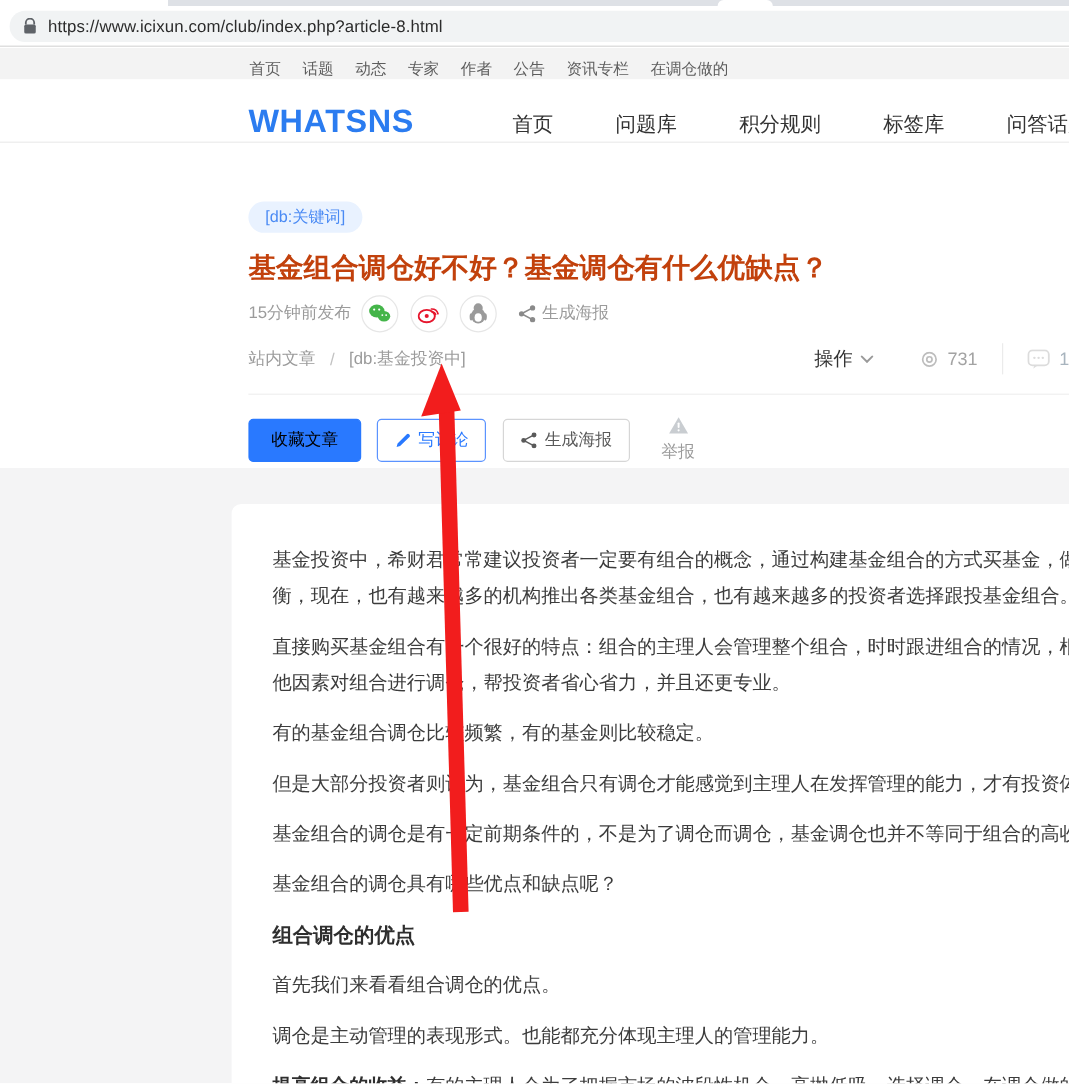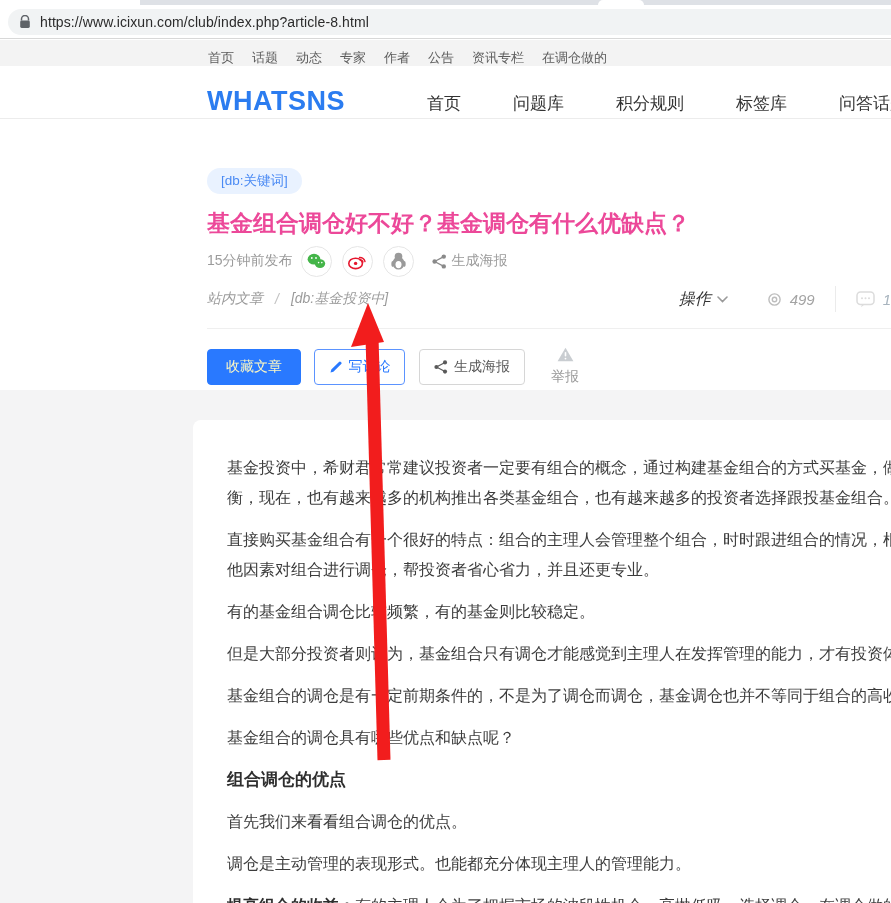--- a/index.html
+++ b/index.html
@@ -25,36 +25,36 @@
   .logo { position:absolute; left:207px; top:20px; font-size:27px; font-weight:800; color:#2b7cf0; letter-spacing:0.5px; }
   .main-nav { position:absolute; left:427px; top:26px; display:flex; gap:52px; white-space:nowrap; }
   .main-nav .nlink { font-size:17px; color:#333; cursor:pointer; }
 
   
   .page-bg { position:absolute; left:0; top:390px; width:891px; height:513px; background:#f4f4f5; }
 
   
   .article-header { position:absolute; left:0; top:151px; width:891px; height:239px; background:#fff; }
   .tag-pill { position:absolute; left:207px; top:17px; height:26px; padding:0 14px; background:#e9f2ff; color:#4a8af4; font-size:13.5px; border-radius:13px; display:flex; align-items:center; }
-  .article-title { position:absolute; left:207px; top:57px; font-size:23px; font-weight:bold; color:#ec4899; white-space:nowrap; }
+  .article-title { position:absolute; left:207px; top:57px; font-size:23px; font-weight:bold; color:#c2410c; white-space:nowrap; }
   .meta-row { position:absolute; left:207px; top:93px; height:34px; display:flex; align-items:center; }
   .meta-time { font-size:14px; color:#9b9b9b; margin-right:8px; }
   .icon-circle { width:31px; height:31px; border:1px solid #e6e6e6; border-radius:50%; display:flex; align-items:center; justify-content:center; margin-right:10px; cursor:pointer; background:#fff; }
   .poster-link { display:flex; align-items:center; gap:5px; color:#9b9b9b; font-size:14px; margin-left:8px; cursor:pointer; }
-  .crumb-row { position:absolute; left:207px; top:136px; width:684px; height:24px; display:flex; align-items:center; font-size:14px; color:#9b9b9b;font-style:italic; }
+  .crumb-row { position:absolute; left:207px; top:136px; width:684px; height:24px; display:flex; align-items:center; font-size:14px; color:#9b9b9b; }
   .crumb-sep { margin:0 12px; color:#c2c2c2; }
   .crumb-right { position:absolute; right:0; top:0; height:24px; display:flex; align-items:center; }
   .op-menu { display:flex; align-items:center; gap:6px; font-size:16px; color:#333; cursor:pointer; }
   .views { display:flex; align-items:center; gap:7px; margin-left:38px; color:#a3a3a3; font-size:15px; }
   .v-divider { width:1px; height:26px; background:#ebebeb; margin:0 20px; }
   .comments { display:flex; align-items:center; gap:8px; color:#a8b4be; font-size:15px; }
   .hdr-divider { position:absolute; left:207px; top:177px; width:684px; height:1px; background:#efefef; }
   .btn-row { position:absolute; left:207px; top:196px; display:flex; align-items:center; }
   .btn { height:36px; border-radius:4px; font-size:14px; display:flex; align-items:center; justify-content:center; gap:6px; cursor:pointer; }
-  .btn-primary { width:94px; background:#2979ff; color:#fef9c3; border:1px solid #2979ff; }
+  .btn-primary { width:94px; background:#2979ff; color:#000000; border:1px solid #2979ff; }
   .btn-outline-blue { width:91px; background:#fff; color:#2979ff; border:1px solid #5b93ff; margin-left:13px; }
   .btn-outline-gray { width:106px; background:#fff; color:#595959; border:1px solid #d6d6d6; margin-left:14px; }
   .report-link { display:flex; align-items:center; gap:6px; color:#9b9b9b; font-size:14px; margin-left:26px; cursor:pointer;flex-direction:column; }
 
   
   .article-card { position:absolute; left:193px; top:420px; width:900px; height:483px; background:#fff; border-radius:8px 0 0 0; padding:33px 0 0 34px; }
   .para { margin-bottom:12px; }
   .line { white-space:nowrap; font-size:16px; line-height:30px; color:#3c3c3c; }
   .para-h .line { font-weight:bold; font-size:17px; color:#2e2e2e; }
   .bold-lead { font-weight:bold; color:#2e2e2e; }
@@ -176,21 +176,21 @@
               </svg>
           </span>
         </span>
         <span class="views">
           <span>
             <svg width="17" height="13" viewBox="0 0 17 13">
                 <circle cx="8.5" cy="6.5" r="5.6" fill="none" stroke="#bdbdbd" stroke-width="1.4"></circle>
                 <circle cx="8.5" cy="6.5" r="2.2" fill="none" stroke="#bdbdbd" stroke-width="1.4"></circle>
               </svg>
           </span>
-          <span>499</span>
+          <span>731</span>
         </span>
         <span class="v-divider"></span>
         <span class="comments">
           <span>
             <svg width="19" height="17" viewBox="0 0 19 17">
                 <rect x="1" y="1" width="17" height="12.5" rx="3.5" fill="none" stroke="#dcdcdc" stroke-width="1.5"></rect>
                 <path d="M6 13.5 5 16.2 8.6 13.5z" fill="#dcdcdc"></path>
                 <circle cx="6" cy="7.2" r="1" fill="#dcdcdc"></circle>
                 <circle cx="9.5" cy="7.2" r="1" fill="#dcdcdc"></circle>
                 <circle cx="13" cy="7.2" r="1" fill="#dcdcdc"></circle>

